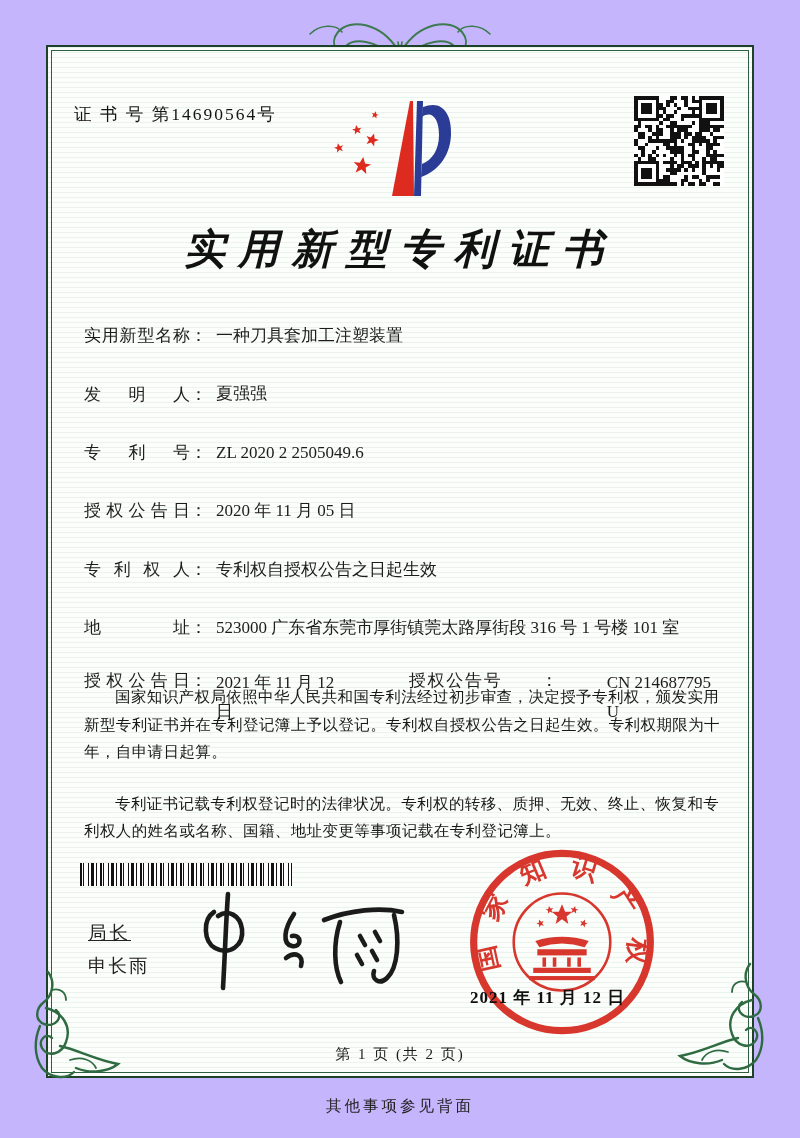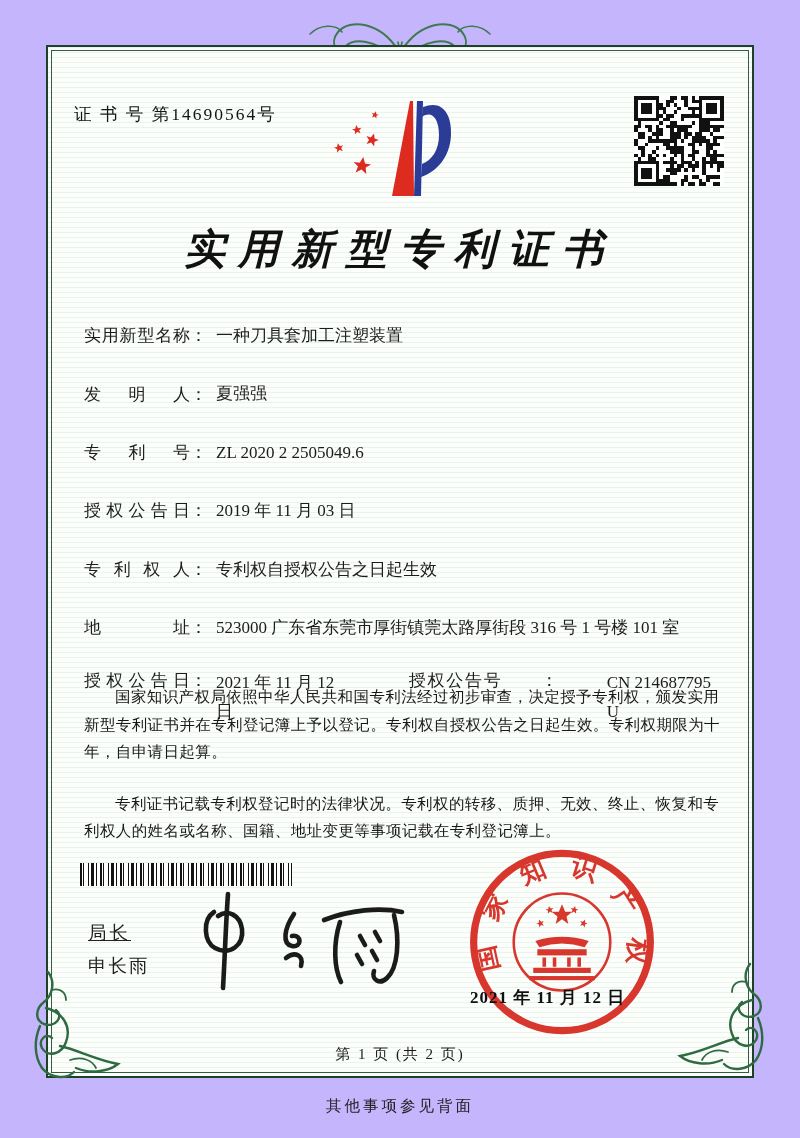--- a/index.html
+++ b/index.html
@@ -396,21 +396,21 @@
       <span class="fvalue">夏强强</span>
     </div>
     <div class="field-row">
       <span class="flabel">专利号</span>
         <span class="fcolon">：</span>
       <span class="fvalue">ZL 2020 2 2505049.6</span>
     </div>
     <div class="field-row">
       <span class="flabel">授权公告日</span>
         <span class="fcolon">：</span>
-      <span class="fvalue">2019 年 11 月 03 日</span>
+      <span class="fvalue">2020 年 11 月 05 日</span>
     </div>
     <div class="field-row">
       <span class="flabel">专利权人</span>
         <span class="fcolon">：</span>
       <span class="fvalue">专利权自授权公告之日起生效</span>
     </div>
     <div class="field-row addr-row">
       <span class="flabel">地址</span>
         <span class="fcolon">：</span>
       <span class="fvalue">523000 广东省东莞市厚街镇莞太路厚街段 316 号 1 号楼 101 室</span>

